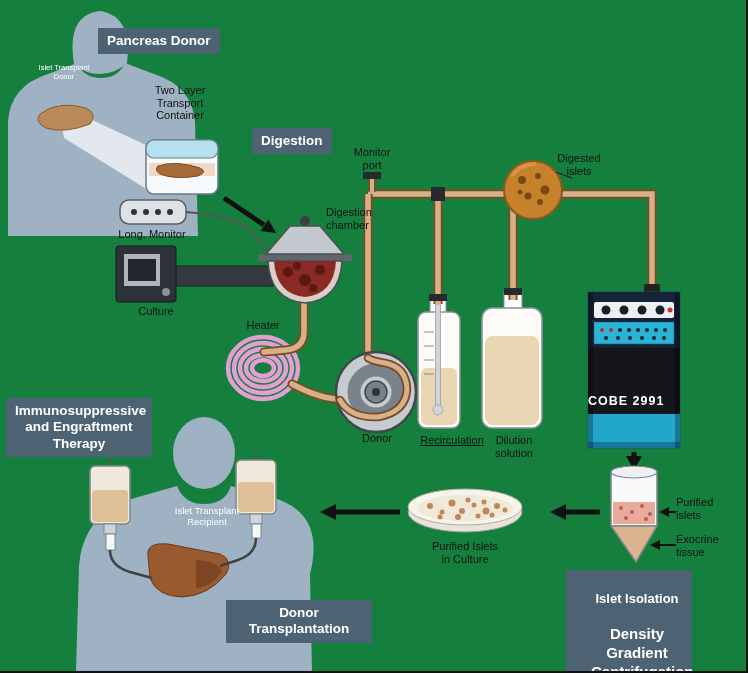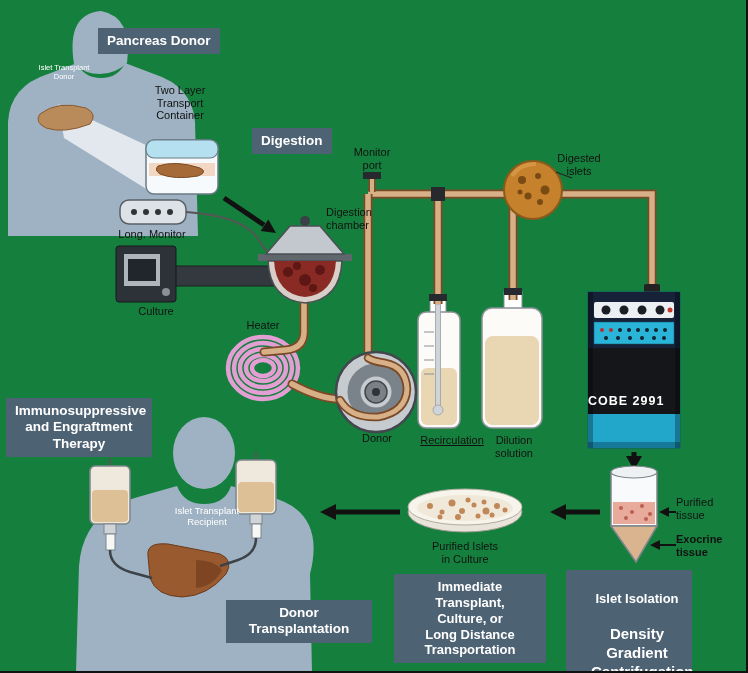--- a/index.html
+++ b/index.html
@@ -279,35 +279,30 @@
 chamber</div>
 <div class="label center" style="left:541px;top:152px;width:76px;text-align:center;">Digested
 islets</div>
 <div class="label center" style="left:234px;top:319px;width:58px;">Heater</div>
 <div class="label center" style="left:352px;top:432px;width:50px;">Donor</div>
 <div class="label center" style="left:410px;top:434px;width:84px;text-decoration:underline;">Recirculation</div>
 <div class="label center" style="left:482px;top:434px;width:64px;">Dilution
 solution</div>
 <div class="label cobe-text" style="left:588px;top:394px;width:92px;">COBE  2991</div>
 <div class="label small" style="left:676px;top:496px;width:66px;">Purified
-tissue</div>
-<div class="label small" style="left:676px;top:533px;width:66px;font-weight:bold;">Exocrine
+islets</div>
+<div class="label small" style="left:676px;top:533px;width:66px;">Exocrine
 tissue</div>
 <div class="label box" style="left:566px;top:570px;width:126px;padding-left:25px;">
   <div class="iso-title">Islet Isolation</div>
   <div class="iso-sub">Density Gradient
 Centrifugation</div>
 </div>
 <div class="label center" style="left:408px;top:540px;width:114px;">Purified Islets
 in Culture</div>
-<div class="label box" style="left:394px;top:574px;width:152px;font-size:13px;">Immediate
-Transplant,
-Culture, or
-Long Distance
-Transportation</div>
 <div class="label box" style="left:6px;top:398px;width:146px;">Immunosuppressive
 and Engraftment
 Therapy</div>
 <div class="label onbody" style="left:147px;top:506px;width:120px;font-size:9.5px;">Islet Transplant
 Recipient</div>
 <div class="label box" style="left:226px;top:600px;width:146px;">Donor
 Transplantation</div>
 
 </div>
 

